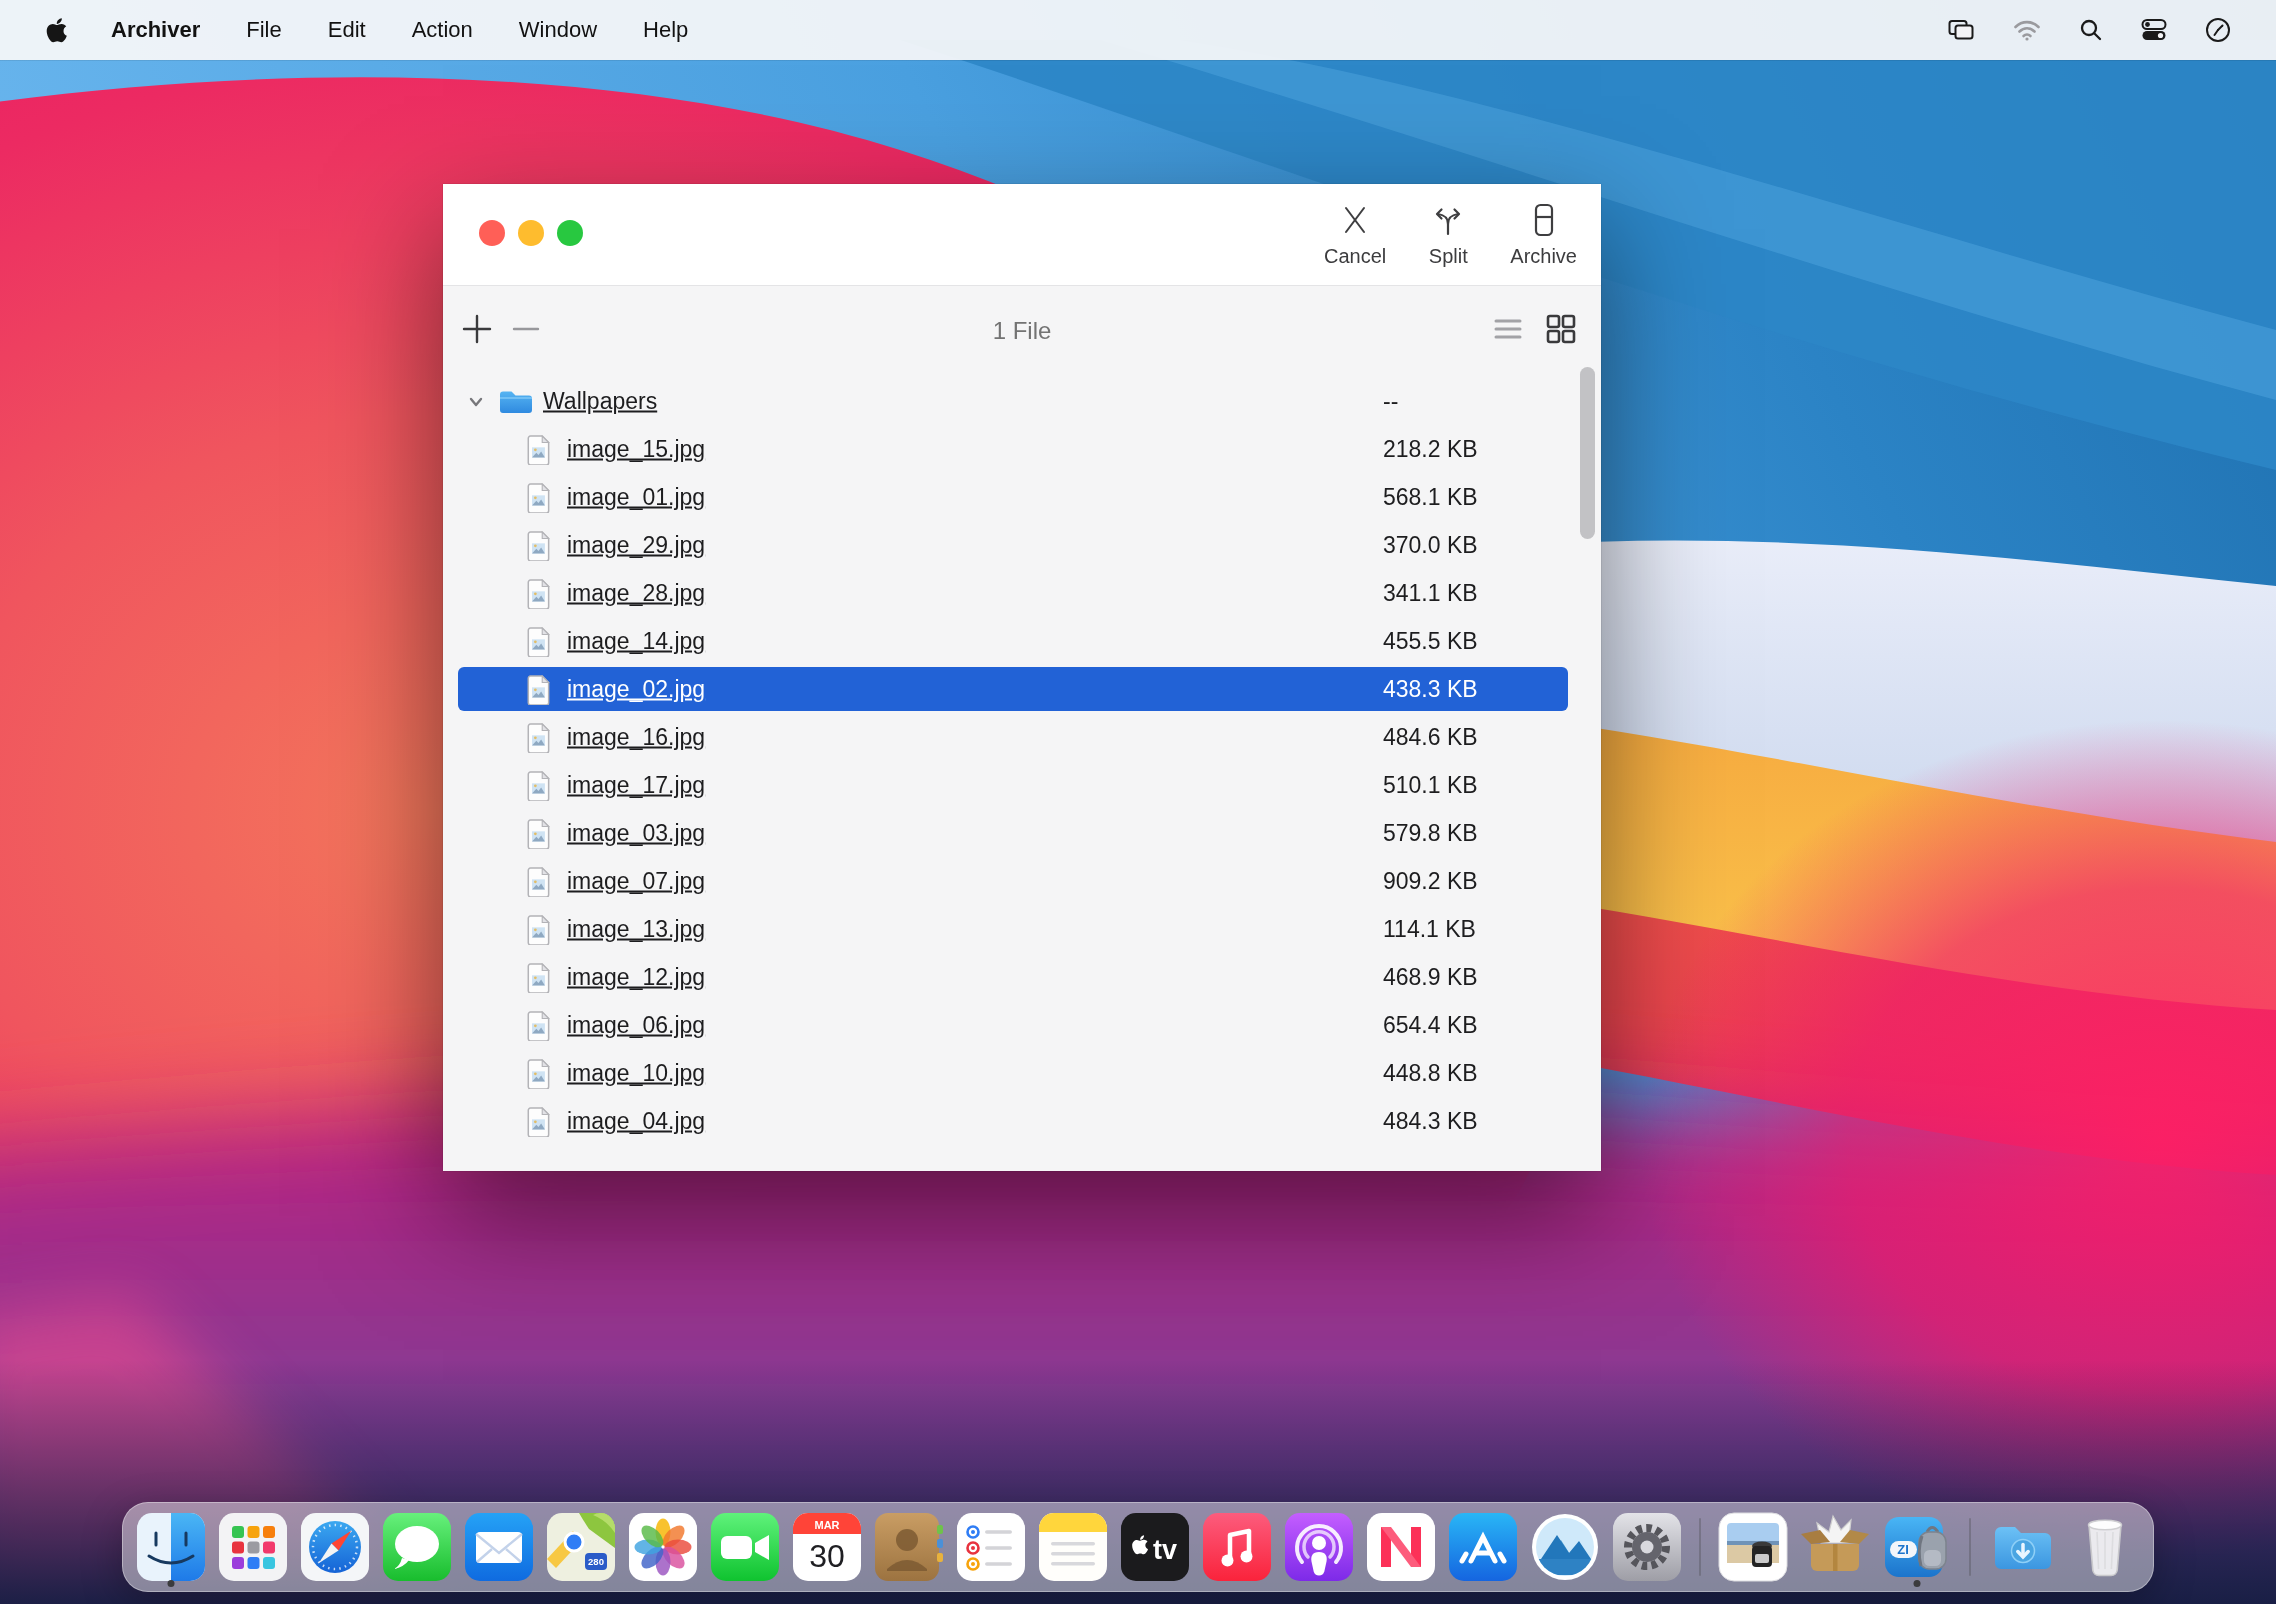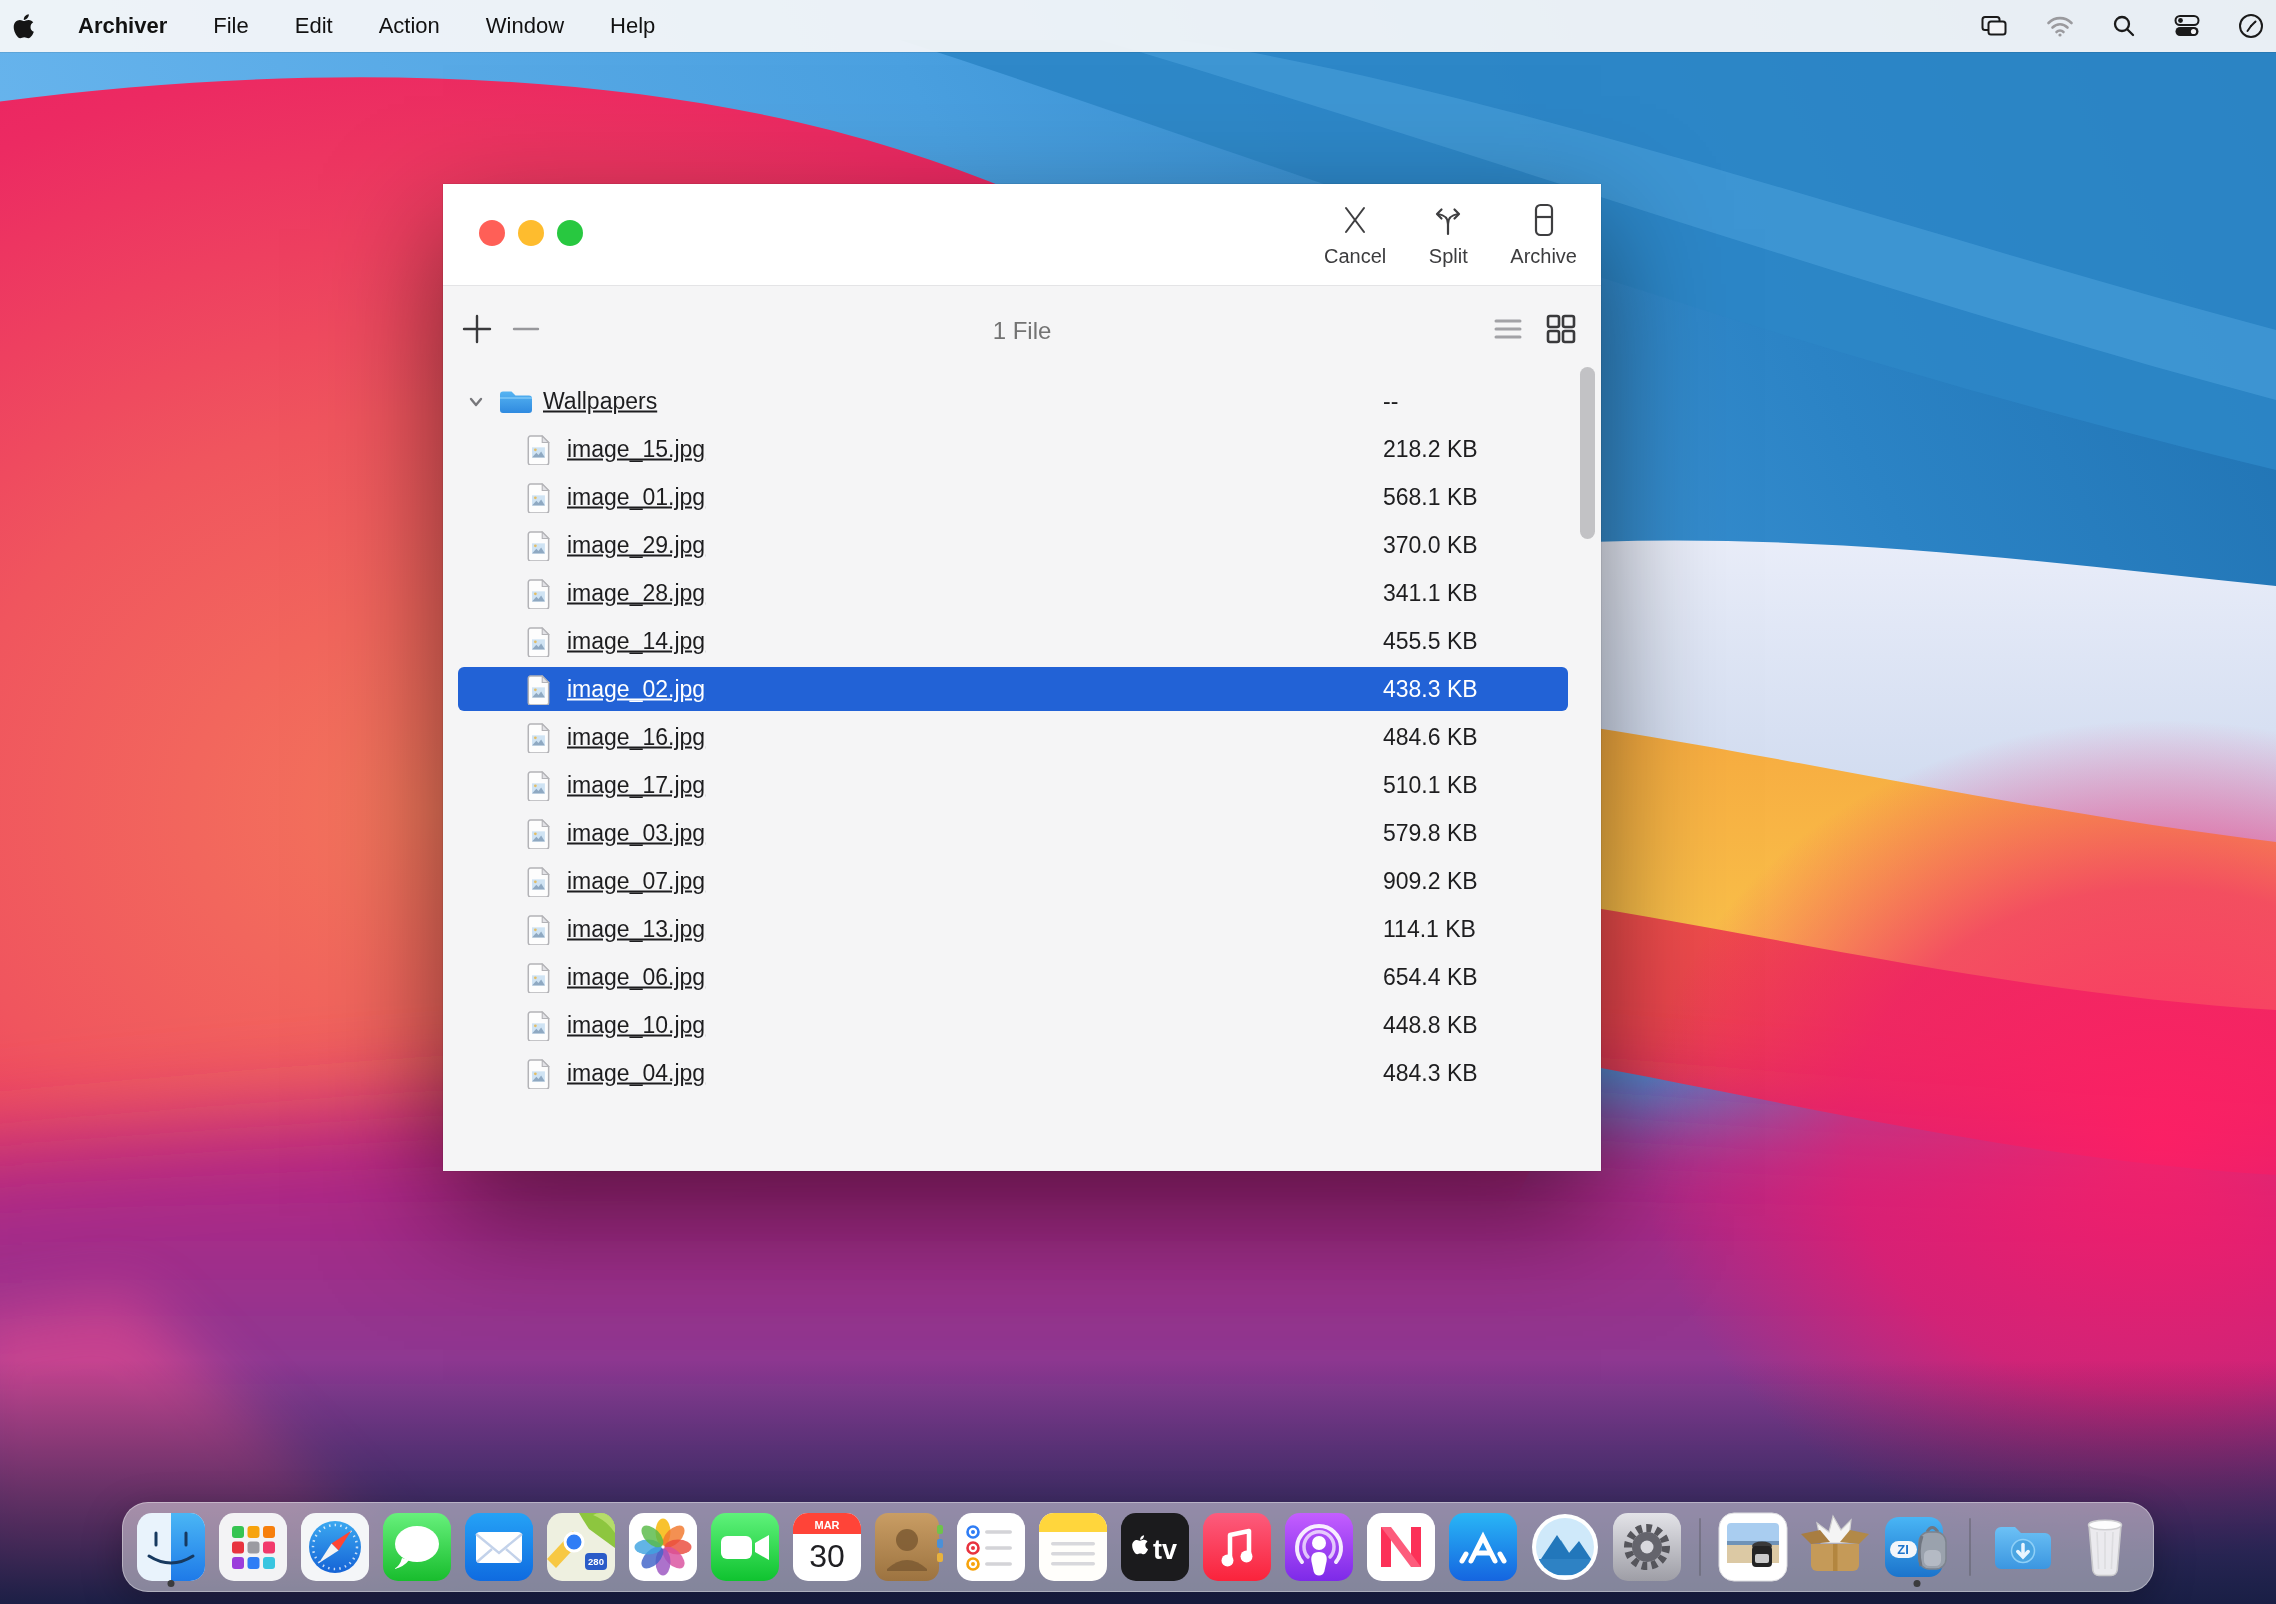--- a/index.html
+++ b/index.html
@@ -1,23 +1,23 @@
 <!DOCTYPE html>
 <html style="--sel: #2262d6;"><head>
 <meta charset="utf-8">
 <style>
   html,body{margin:0;padding:0;background:#000;}
   .screen{position:relative;width:2276px;height:1604px;overflow:hidden;
     font-family:"Liberation Sans","DejaVu Sans",sans-serif;-webkit-font-smoothing:antialiased;}
   .wallpaper{position:absolute;inset:0;z-index:0;}
 
   
-  .menubar{position:absolute;top:0;left:0;right:0;height:52px;z-index:10;
+  .menubar{position:absolute;top:0;left:0;right:0;height:60px;z-index:10;
     background:rgba(247,247,249,.93);display:flex;align-items:center;
-    padding:0 12px;font-size:22px;color:#121212;box-shadow:0 1px 0 rgba(0,0,0,.08);}
+    padding:0 45px;font-size:22px;color:#121212;box-shadow:0 1px 0 rgba(0,0,0,.08);}
   .mb-left{display:flex;align-items:center;gap:46px;}
   .mb-apple{display:flex;align-items:center;margin-right:-6px;}
   .mb-app{font-weight:bold;}
   .mb-item{white-space:nowrap;}
   .mb-right{margin-left:auto;display:flex;align-items:center;gap:38px;}
   .mb-right svg{display:block;}
 
   
   .window{position:absolute;left:443px;top:184px;width:1158px;height:987px;z-index:5;
     border-radius:0;background:#f5f5f6;box-shadow:0 45px 110px rgba(0,0,0,.5),0 0 1px rgba(0,0,0,.35);
@@ -415,20 +415,31 @@
           <span class="fsize">114.1 KB</span>
         </div>
         <div class="frow">
           <span class="ficon"><svg width="24" height="30" viewBox="0 0 22 28">
               <path d="M3,1 h11 l6,6 v19 a2,2 0 0 1 -2,2 H3 a2,2 0 0 1 -2,-2 V3 a2,2 0 0 1 2,-2 z" fill="#fdfdfd" stroke="#b3b3b7" stroke-width="1.4"></path>
               <path d="M14,1 l6,6 h-6 z" fill="#e2e2e6" stroke="#b3b3b7" stroke-width="1"></path>
               <rect x="4.5" y="11.5" width="12" height="9.5" fill="#cfe3f3"></rect>
               <path d="M4.5,21 l4,-4.5 2,2.2 2.5,-3.2 3.5,5.5 z" fill="#8fa9c2"></path>
               <circle cx="7.6" cy="13.8" r="1.3" fill="#e3bd66"></circle>
             </svg></span>
+          <span class="fname">image_12.jpg</span>
+          <span class="fsize">468.9 KB</span>
+        </div>
+        <div class="frow">
+          <span class="ficon"><svg width="24" height="30" viewBox="0 0 22 28">
+              <path d="M3,1 h11 l6,6 v19 a2,2 0 0 1 -2,2 H3 a2,2 0 0 1 -2,-2 V3 a2,2 0 0 1 2,-2 z" fill="#fdfdfd" stroke="#b3b3b7" stroke-width="1.4"></path>
+              <path d="M14,1 l6,6 h-6 z" fill="#e2e2e6" stroke="#b3b3b7" stroke-width="1"></path>
+              <rect x="4.5" y="11.5" width="12" height="9.5" fill="#cfe3f3"></rect>
+              <path d="M4.5,21 l4,-4.5 2,2.2 2.5,-3.2 3.5,5.5 z" fill="#8fa9c2"></path>
+              <circle cx="7.6" cy="13.8" r="1.3" fill="#e3bd66"></circle>
+            </svg></span>
           <span class="fname">image_06.jpg</span>
           <span class="fsize">654.4 KB</span>
         </div>
         <div class="frow">
           <span class="ficon"><svg width="24" height="30" viewBox="0 0 22 28">
               <path d="M3,1 h11 l6,6 v19 a2,2 0 0 1 -2,2 H3 a2,2 0 0 1 -2,-2 V3 a2,2 0 0 1 2,-2 z" fill="#fdfdfd" stroke="#b3b3b7" stroke-width="1.4"></path>
               <path d="M14,1 l6,6 h-6 z" fill="#e2e2e6" stroke="#b3b3b7" stroke-width="1"></path>
               <rect x="4.5" y="11.5" width="12" height="9.5" fill="#cfe3f3"></rect>
               <path d="M4.5,21 l4,-4.5 2,2.2 2.5,-3.2 3.5,5.5 z" fill="#8fa9c2"></path>
               <circle cx="7.6" cy="13.8" r="1.3" fill="#e3bd66"></circle>

